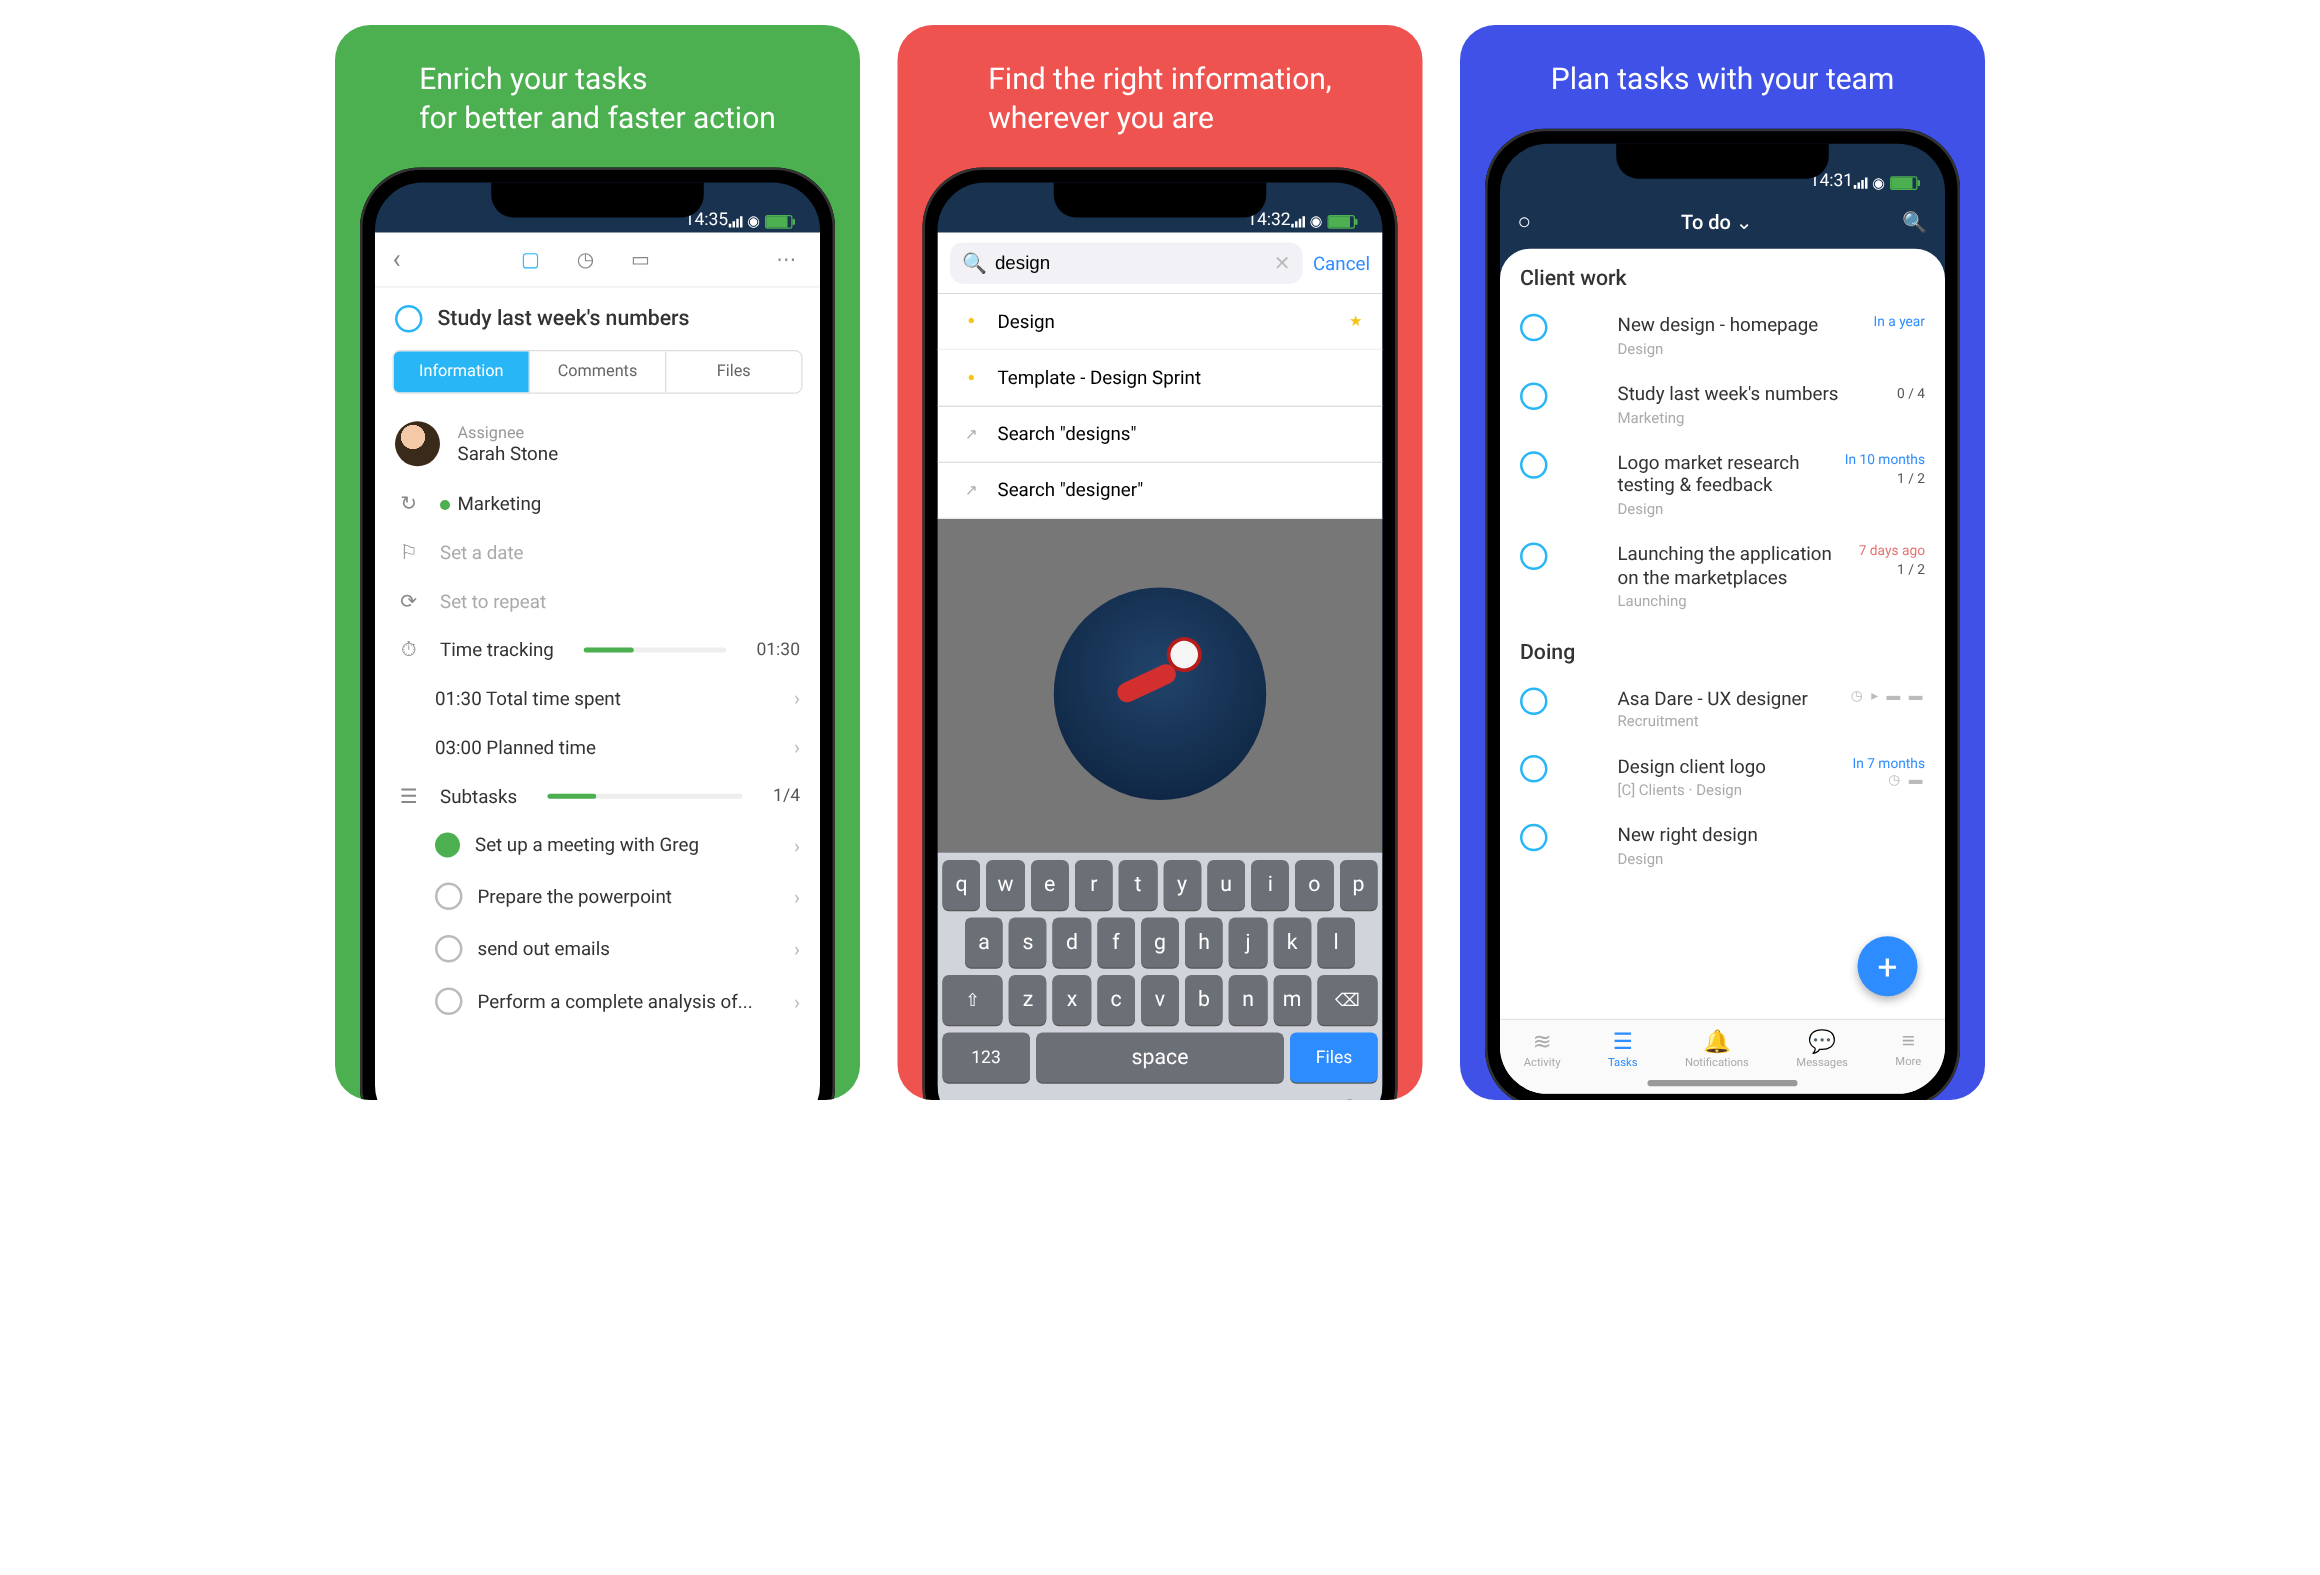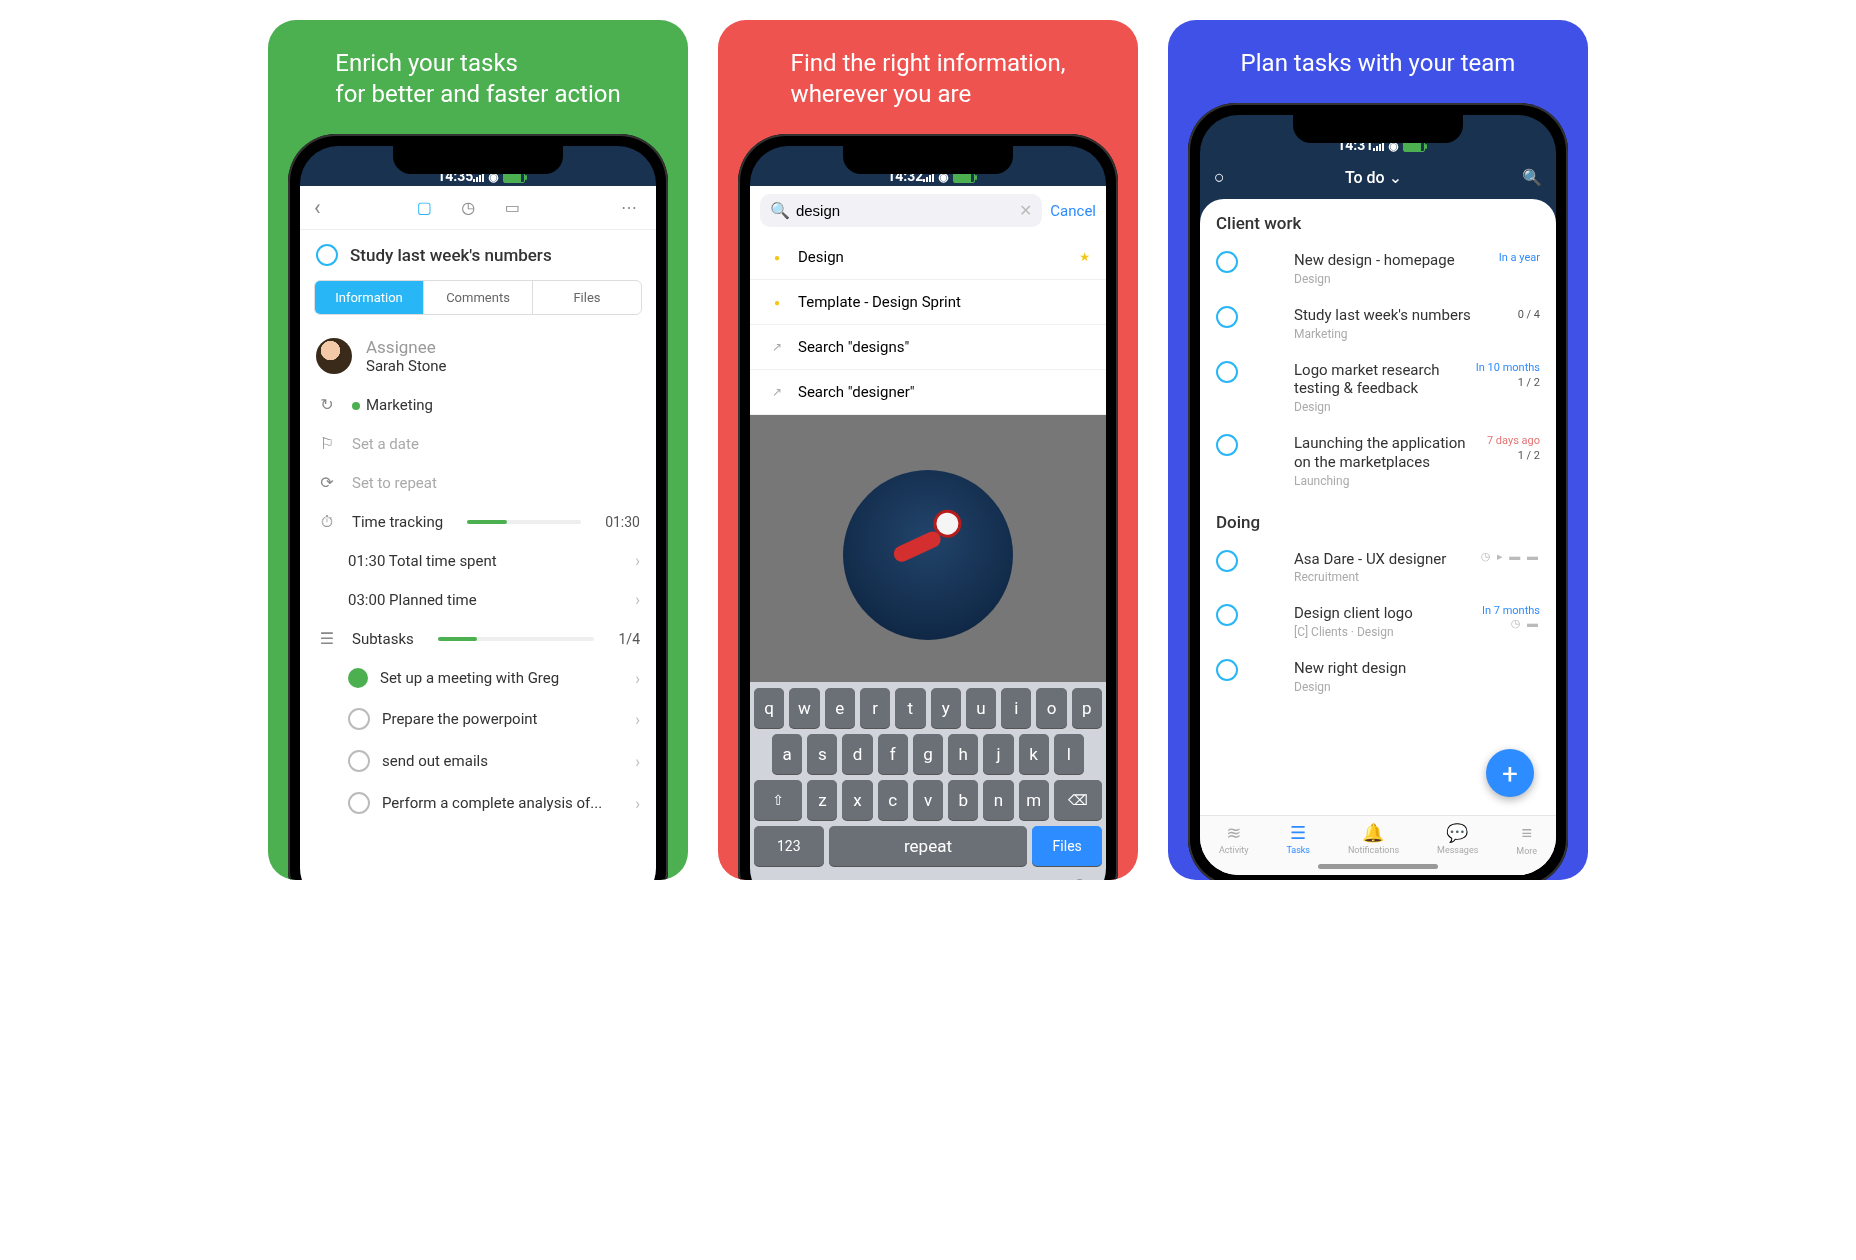--- a/index.html
+++ b/index.html
@@ -59,25 +59,25 @@
     overflow: hidden;
     height: 760px;
     display: flex;
     flex-direction: column;
     position: relative;
   }
   .status-bar {
     height: 40px;
     color: #fff;
     font-size: 14px;
-    font-weight: 700;
+    font-weight: 400;
     display: flex;
     align-items: flex-end;
     padding: 0 22px 2px 28px;
-    justify-content: center;
+    justify-content: flex-end;
   }
   .status-icons { display:flex; gap:4px; align-items:center; }
   .sig-bars { display:flex; gap:1px; align-items:flex-end; height:10px;}
   .sig-bars span { width:2px; background:#fff; }
   .sig-bars span:nth-child(1){height:3px;}
   .sig-bars span:nth-child(2){height:5px;}
   .sig-bars span:nth-child(3){height:7px;}
   .sig-bars span:nth-child(4){height:9px;}
   .batt { width:22px; height:11px; border:1px solid #4CAF50; border-radius:2px; position:relative;}
   .batt::after{content:"";position:absolute;right:-3px;top:2px;width:2px;height:5px;background:#4CAF50;border-radius:1px;}
@@ -98,21 +98,21 @@
   .circle-empty.gray { border-color:#bbb; }
   .circle-filled { width:20px;height:20px; background:#4CAF50; border-radius:50%; }
   .task-title { font-size:17px; font-weight:500; }
   .seg-tabs { display:flex; border:1px solid #ddd; border-radius:6px; margin:0 14px 12px; overflow:hidden; font-size:13px;}
   .seg-tabs div { flex:1; text-align:center; padding:9px 0; color:#666; }
   .seg-tabs div.active { background:#29B6F6; color:#fff; }
   .seg-tabs div + div { border-left:1px solid #ddd; }
   .row { display:flex; align-items:center; padding:10px 16px; gap:14px; font-size:15px; }
   .row .icn { width:22px; text-align:center; color:#888; font-size:16px;}
   .row.muted { color:#aaa; }
-  .sub-label { font-size:17px; color:#999; }
+  .sub-label { font-size:13px; color:#999; }
   .avatar { width:36px;height:36px;border-radius:50%; background:radial-gradient(circle at 40% 35%, #f4c9a8 30%, #3a2a1a 31%); }
   .green-dot { width:8px;height:8px;background:#4CAF50;border-radius:50%; display:inline-block; margin-right:6px;}
   .track-bar { flex:1; height:4px; background:#eee; border-radius:2px; position:relative; margin:0 10px;}
   .track-bar i { position:absolute; left:0; top:0; height:100%; background:#4CAF50; border-radius:2px;}
   .row-right { margin-left:auto; color:#555; font-size:14px;}
   .indent-row { display:flex; align-items:center; padding:10px 16px 10px 48px; gap:12px; font-size:15px;}
   .chevr { margin-left:auto; color:#bbb; font-size:16px;}
 
   
   .search-bar { background:#fff; padding:8px 10px; display:flex; align-items:center; gap:8px;}
@@ -351,21 +351,21 @@
               <div class="key">c</div>
               <div class="key">v</div>
               <div class="key">b</div>
               <div class="key">n</div>
               <div class="key">m</div>
             </div>
           <div class="key wide">⌫</div>
         </div>
         <div class="krow">
           <div class="key wide">123</div>
-          <div class="key extra">repeat</div>
+          <div class="key extra">space</div>
           <div class="key wide search">Files</div>
         </div>
         <div class="kb-footer">
           <span>☺</span>
           <span>🎤</span>
         </div>
       </div>
 
     </div>
   </div>

